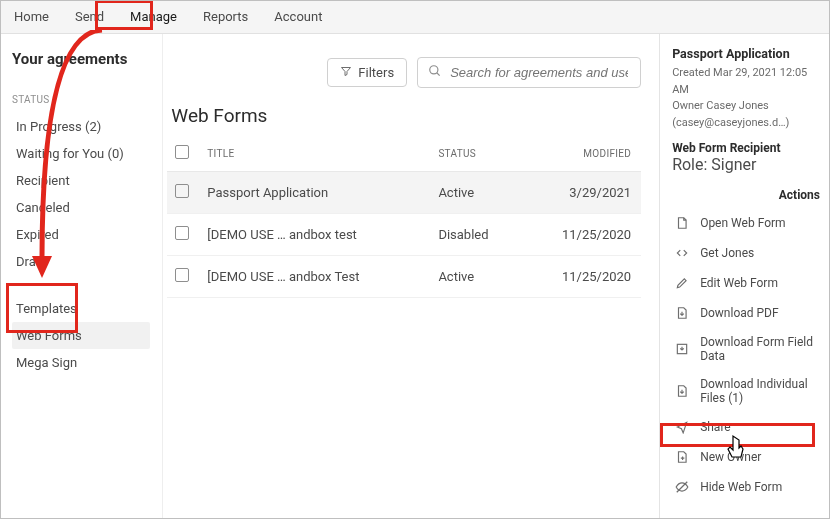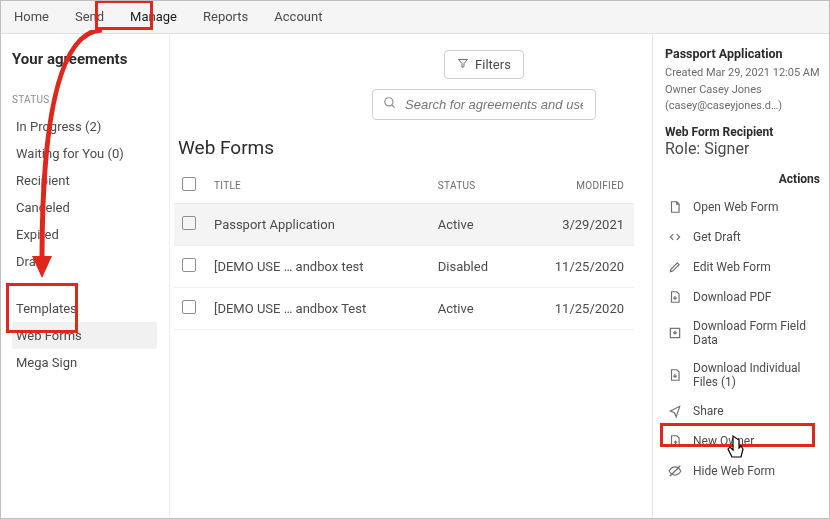--- a/index.html
+++ b/index.html
@@ -53,22 +53,21 @@
     border-radius: 2px;
   }
   .left .li.selected { background:#f1f1f1; }
   .left .group2 { margin-top: 20px; }
   .center {
     flex: 1;
     padding: 16px 18px 0 4px;
   }
   .toolbar {
     display: flex; align-items: center; gap: 10px;
-    margin: 0 0 16px 160px;
-    flex-direction: column;
+    margin: 7px 0 16px 160px;
   }
   .btn-filters {
     display:flex; align-items:center; gap:6px;
     border:1px solid #d0d0d0; border-radius:4px;
     padding:6px 12px; background:#fff; cursor:pointer;
     color:#4b4b4b;
   }
   .search {
     display:flex; align-items:center; gap:6px;
     border:1px solid #d0d0d0; border-radius:4px;
@@ -227,21 +226,21 @@
           </svg>
         </span>
       <span>Open Web Form</span>
     </div>
     <div class="action">
       <span class="ic">
           <svg width="14" height="14" viewBox="0 0 24 24" fill="none" stroke-width="2">
             <path d="M9 7l-5 5 5 5M15 7l5 5-5 5"></path>
           </svg>
         </span>
-      <span>Get Draft</span>
+      <span>Get Jones</span>
     </div>
     <div class="action">
       <span class="ic">
           <svg width="14" height="14" viewBox="0 0 24 24" fill="none" stroke-width="2">
             <path d="M4 20l4-1 11-11-3-3L5 16l-1 4z"></path>
           </svg>
         </span>
       <span>Edit Web Form</span>
     </div>
     <div class="action">

